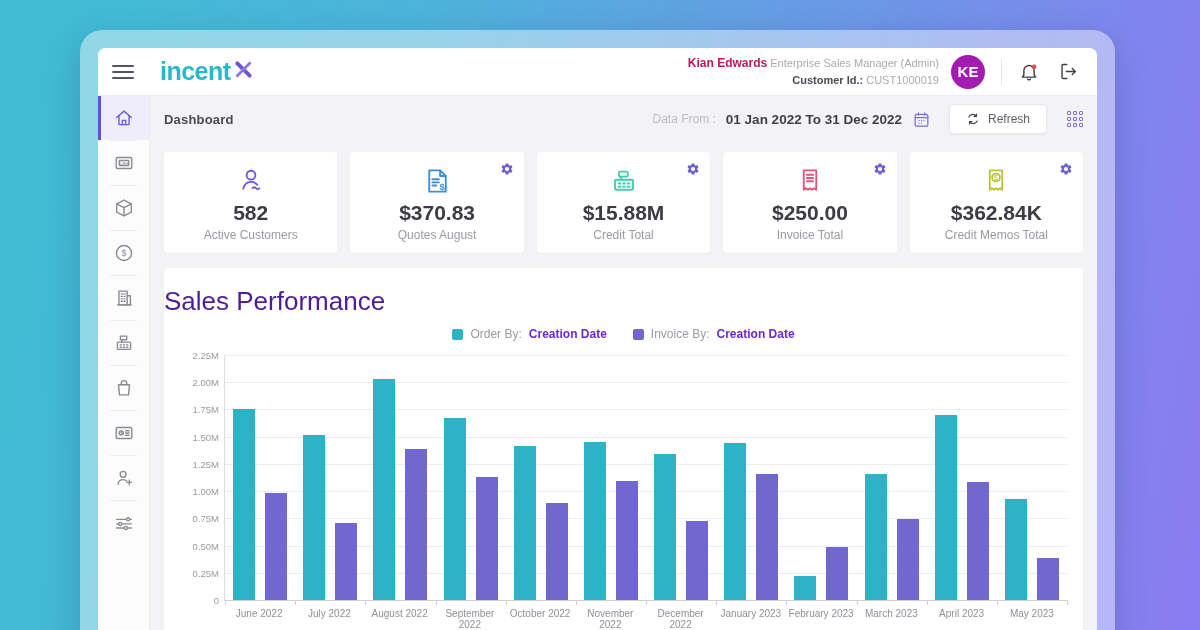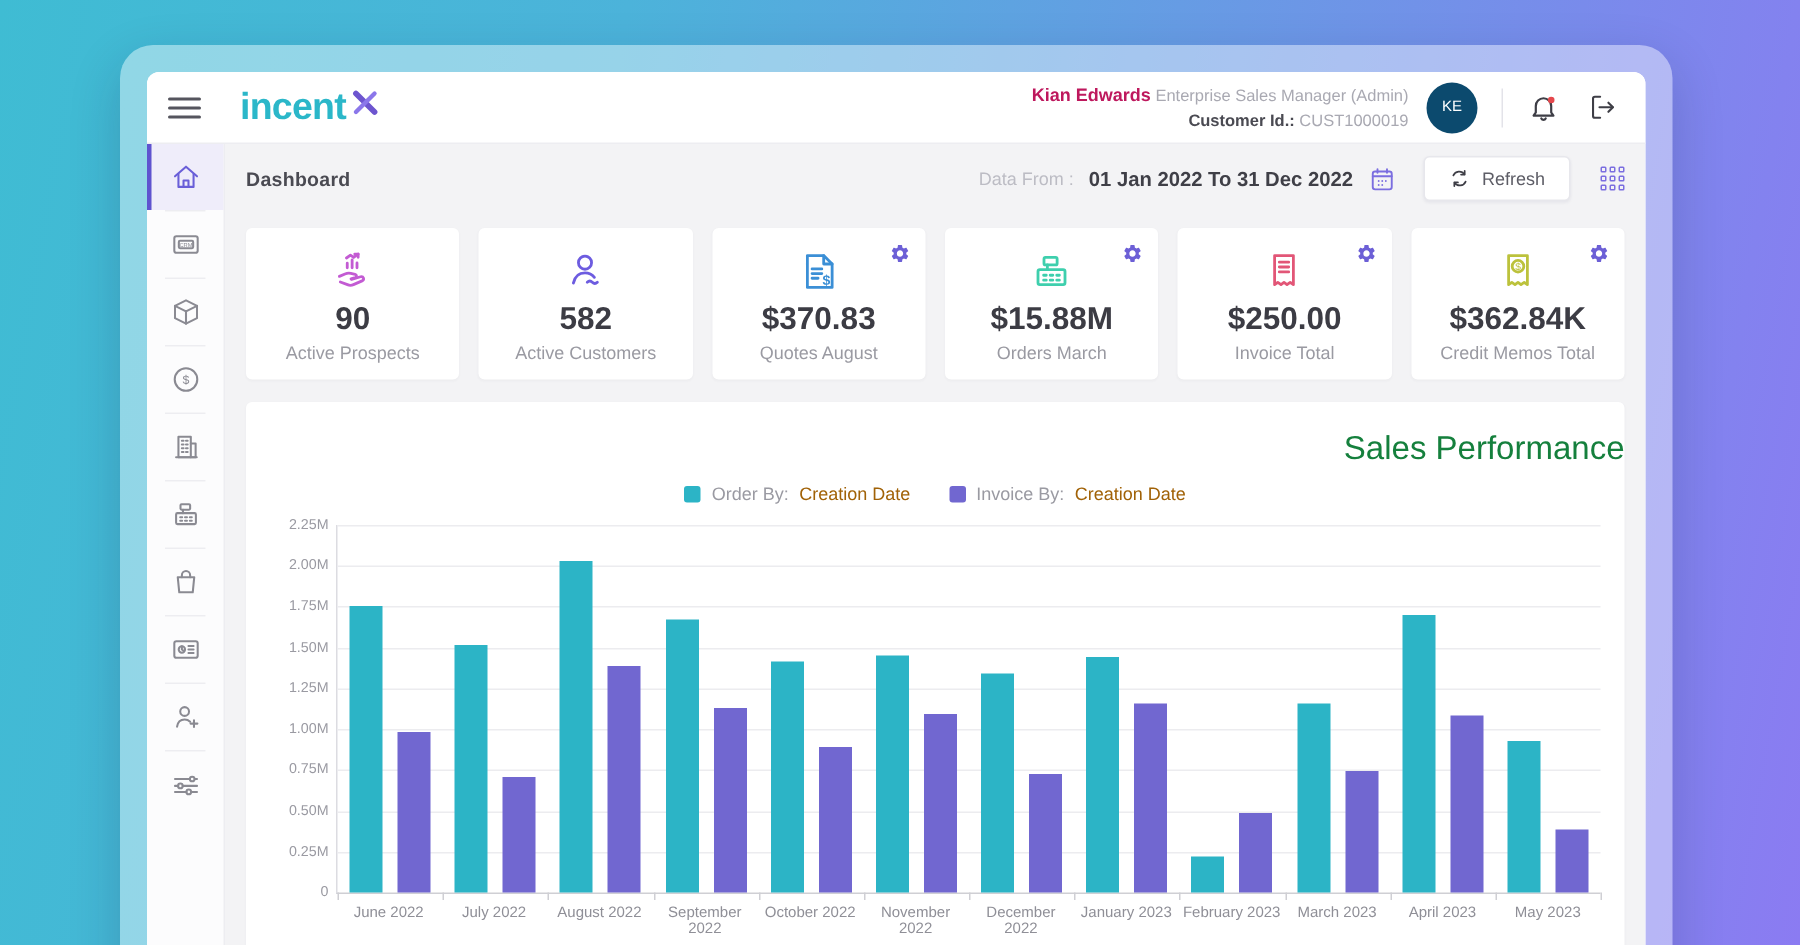--- a/index.html
+++ b/index.html
@@ -14,21 +14,21 @@
   .topbar { height:48px; flex:0 0 48px; display:flex; align-items:center; padding:0 18px 0 14px; background:#fff; border-bottom:1px solid #ededf1; }
   .hamburger { width:22px; display:flex; flex-direction:column; gap:4px; cursor:pointer; margin-right:26px; }
   .hamburger span { height:2px; background:#55555e; border-radius:1px; }
   .logo { display:flex; align-items:baseline; gap:2px; }
   .logo-text { font-size:25px; font-weight:bold; color:#2bb7c9; letter-spacing:-0.5px; }
   .topbar-right { margin-left:auto; display:flex; align-items:center; }
   .user-block { text-align:right; font-size:11px; line-height:1.5; }
   .user-line1 b { color:#be185d; font-size:12px;padding-left:40px; }
   .muted { color:#a9a9b2; }
   .user-line2 b { color:#4a4a52; }
-  .avatar { width:34px; height:34px; border-radius:50%; background:#0c4a6e; color:#fff; font-size:10px; font-weight:normal;
+  .avatar { width:34px; height:34px; border-radius:50%; background:#a21caf; color:#fff; font-size:15px; font-weight:bold;
             display:flex; align-items:center; justify-content:center; margin-left:12px; }
   .v-divider { width:1px; height:26px; background:#e3e3e9; margin:0 16px; }
   .icon-btn { background:none; border:none; cursor:pointer; color:#3e3e46; display:flex; align-items:center; padding:0; }
   .icon-btn + .icon-btn { margin-left:18px; }
 
   
   .body-row { flex:1; display:flex; min-height:0; }
   .sidebar { width:52px; flex:0 0 52px; background:#fcfcfd; border-right:1px solid #ededf1; display:flex; flex-direction:column; }
   .side-item { height:44px; display:flex; align-items:center; justify-content:center; color:#8a8a92; cursor:pointer; position:relative; }
   .side-item.active { background:#efedfa; color:#6a5fd8; box-shadow:inset 3px 0 0 #5f53cf; }
@@ -51,26 +51,26 @@
   .kpi-row { display:flex; gap:13px; margin:10px 14px 0 14px; flex:0 0 101px; }
   .kpi-card { flex:1; background:#fff; border-radius:4px; position:relative; display:flex; flex-direction:column;
               align-items:center; text-align:center; padding-top:13px; box-shadow:0 1px 2px rgba(40,40,80,0.04); }
   .kpi-icon { height:32px; display:flex; align-items:center; }
   .kpi-value { font-size:21px; color:#3c3c44; font-weight:600; margin-top:4px; }
   .kpi-label { font-size:12px; color:#9a9aa2; line-height:1.3; margin-top:3px; padding:0 6px; }
   .kpi-gear { position:absolute; top:10px; right:10px; color:#6c5fd6; cursor:pointer; display:flex; }
 
   
   .chart-panel { background:#fff; border-radius:4px; margin:15px 14px 0 14px; flex:1; padding-top:18px; box-shadow:0 1px 2px rgba(40,40,80,0.04); }
-  .chart-title { text-align:right; font-size:22px; color:#15803d; font-weight:500; }
+  .chart-title { text-align:left; font-size:26px; color:#4c1d95; font-weight:500; }
   .legend { display:flex; justify-content:center; gap:26px; margin-top:10px; }
   .legend-item { display:flex; align-items:center; gap:7px; font-size:12px; cursor:pointer; }
   .legend-swatch { width:11px; height:11px; border-radius:2px; }
   .legend-prefix { color:#9a9aa2; }
-  .legend-value { color:#a16207; font-weight:normal; }
+  .legend-value { color:#6d28d9; font-weight:bold; }
   .chart-area { margin:14px 16px 0 60px; }
   .plot { position:relative; height:246px; border-left:1px solid #dcdce1; border-bottom:1px solid #cfcfd4; }
   .gridline { position:absolute; left:0; right:0; height:1px; background:#ececef; }
   .ylab { position:absolute; left:-52px; width:46px; text-align:right; font-size:9.5px; color:#9a9aa2; transform:translateY(-50%); }
   .bars-row { position:absolute; inset:0; display:flex; }
   .bar-group { flex:1; display:flex; align-items:flex-end; justify-content:center; gap:10px; }
   .bar { width:22px; }
   .btick { position:absolute; bottom:-5px; width:1px; height:5px; background:#cfcfd4; }
   .xlabels { display:flex; margin-top:7px; }
   .xlab { flex:1; text-align:center; font-size:10px; color:#8f8f97; }
@@ -272,33 +272,20 @@
                 <i></i>
                 <i></i>
                 <i></i>
                 <i></i>
           </div>
         </div>
       </div>
 
       <div class="kpi-row" id="kpi-row">
             <div class="kpi-card">
-              <span class="kpi-icon" style="color: rgb(195, 91, 211);">
-                <svg width="30" height="30" viewBox="0 0 24 24" fill="none" stroke="currentColor" stroke-width="1.5" stroke-linecap="round" stroke-linejoin="round">
-                  <path d="M9.2 10V7.6M11.8 10V5.8M14.4 10V7.4"></path>
-                  <path d="M8.8 4.8l2.1-1.5 1.7 1.2 2.4-1.8"></path>
-                  <path d="M15 2.7h-1.8M15 2.7v1.7"></path>
-                  <path d="M5 14.6l3-1.3c1-.4 2.1-.5 3.1-.3l2.3.5c.9.2 1 1.4.1 1.7l-2.3.7"></path>
-                  <path d="M11.5 16.2l4.8-1.4c1.5-.4 2.3 1.5.8 2.2l-4.6 2c-1 .45-2.2.45-3.2 0l-3.8-1.4"></path>
-                </svg>
-              </span>
-              <div class="kpi-value">90</div>
-              <div class="kpi-label">Active Prospects</div>
-            </div>
-            <div class="kpi-card">
               <span class="kpi-icon" style="color: rgb(109, 92, 224);">
                 <svg width="30" height="30" viewBox="0 0 24 24" fill="none" stroke="currentColor" stroke-width="1.5" stroke-linecap="round" stroke-linejoin="round">
                   <circle cx="12" cy="7.3" r="3.5"></circle>
                   <path d="M5.8 18.2c.8-3.7 3.3-5.5 6.2-5.5 2 0 3.8.85 5 2.4"></path>
                   <path d="M13.2 17.7c.9-.9 1.8-.9 2.7 0s1.8.9 2.7 0"></path>
                 </svg>
               </span>
               <div class="kpi-value">582</div>
               <div class="kpi-label">Active Customers</div>
             </div>
@@ -327,21 +314,21 @@
                   <path d="M9.8 8.5V11"></path>
                   <path d="M7.8 14h1.4M11.3 14h1.4M14.8 14h1.4M7.8 16.6h1.4M11.3 16.6h1.4M14.8 16.6h1.4"></path>
                 </svg>
               </span>
               <span class="kpi-gear">
                 <svg width="14" height="14" viewBox="0 0 24 24" fill="none" stroke="none" stroke-width="1.5" stroke-linecap="round" stroke-linejoin="round">
                   <path fill="currentColor" d="M19.14 12.94c.04-.3.06-.61.06-.94s-.02-.64-.07-.94l2.03-1.58a.49.49 0 0 0 .12-.61l-1.92-3.32a.49.49 0 0 0-.59-.22l-2.39.96c-.5-.38-1.03-.7-1.62-.94l-.36-2.54a.48.48 0 0 0-.48-.41h-3.84c-.24 0-.43.17-.47.41l-.36 2.54c-.59.24-1.13.57-1.62.94l-2.39-.96a.49.49 0 0 0-.59.22L2.74 8.87c-.12.21-.08.47.12.61l2.03 1.58c-.05.3-.09.63-.09.94s.02.64.07.94l-2.03 1.58a.49.49 0 0 0-.12.61l1.92 3.32c.12.22.37.29.59.22l2.39-.96c.5.38 1.03.7 1.62.94l.36 2.54c.05.24.24.41.48.41h3.84c.24 0 .44-.17.47-.41l.36-2.54c.59-.24 1.13-.56 1.62-.94l2.39.96c.22.08.47 0 .59-.22l1.92-3.32c.12-.22.07-.47-.12-.61l-2.01-1.58zM12 15.6A3.61 3.61 0 0 1 8.4 12c0-1.98 1.62-3.6 3.6-3.6s3.6 1.62 3.6 3.6-1.62 3.6-3.6 3.6z"></path>
                 </svg>
               </span>
               <div class="kpi-value">$15.88M</div>
-              <div class="kpi-label">Orders March</div>
+              <div class="kpi-label">Credit Total</div>
             </div>
             <div class="kpi-card">
               <span class="kpi-icon" style="color: rgb(226, 86, 119);">
                 <svg width="30" height="30" viewBox="0 0 24 24" fill="none" stroke="currentColor" stroke-width="1.5" stroke-linecap="round" stroke-linejoin="round">
                   <path d="M7 3.5h10V19l-1.7-1.2L13.6 19 12 17.8 10.4 19l-1.7-1.2L7 19z"></path>
                   <path d="M9.5 7h5M9.5 9.6h5M9.5 12.2h5"></path>
                 </svg>
               </span>
               <span class="kpi-gear">
                 <svg width="14" height="14" viewBox="0 0 24 24" fill="none" stroke="none" stroke-width="1.5" stroke-linecap="round" stroke-linejoin="round">

